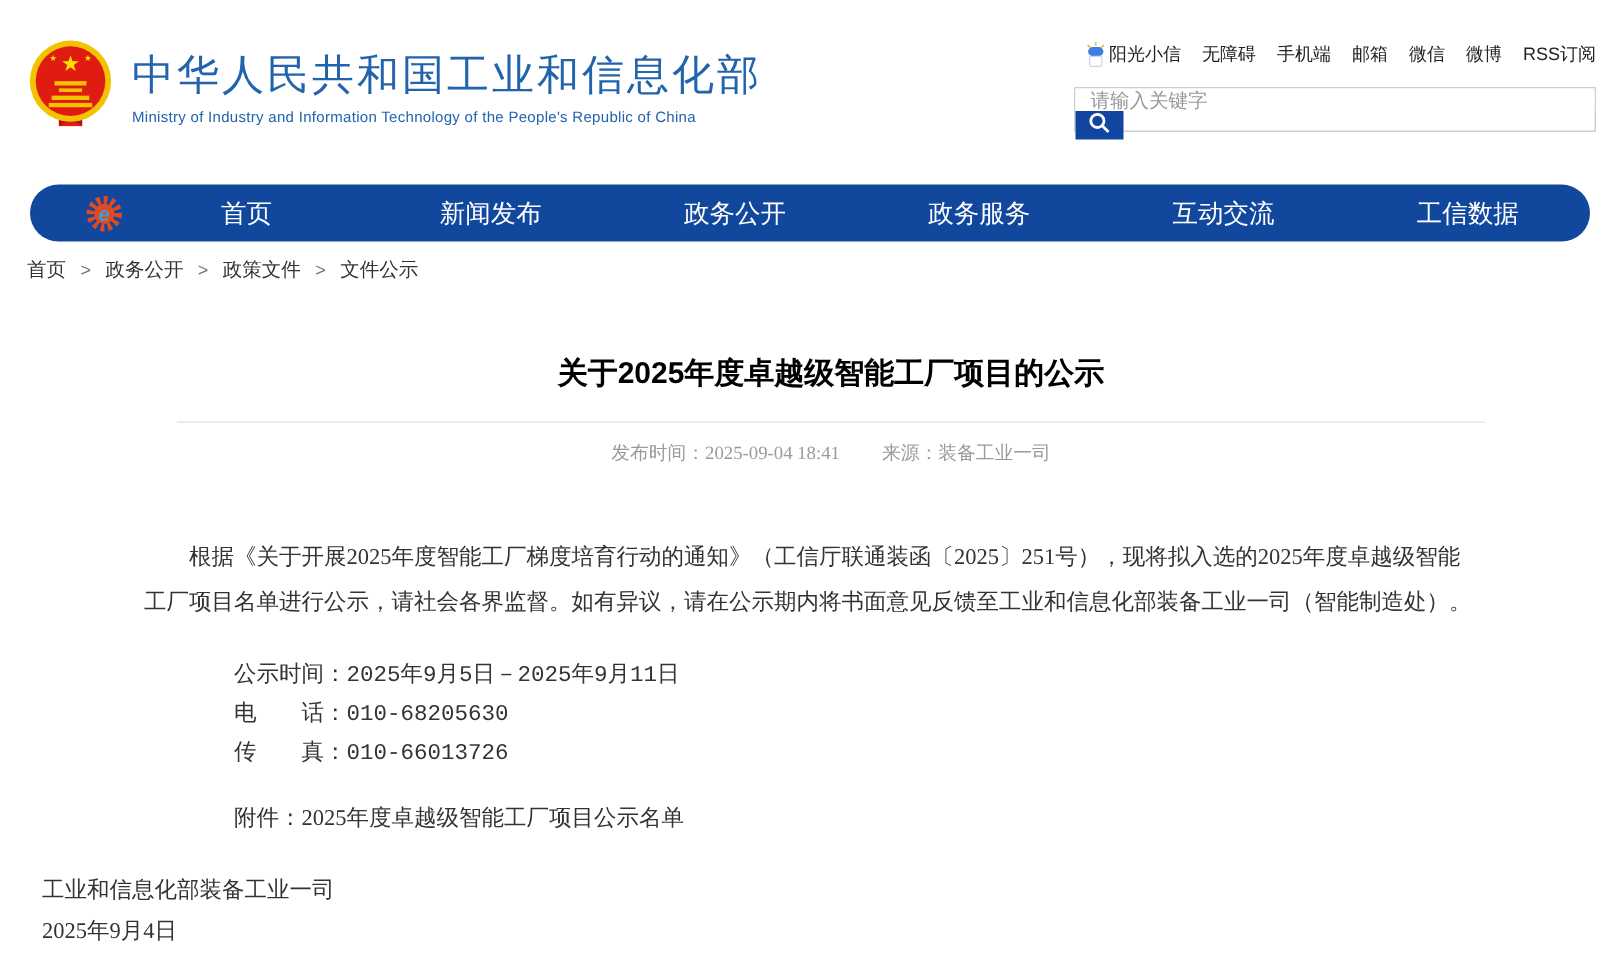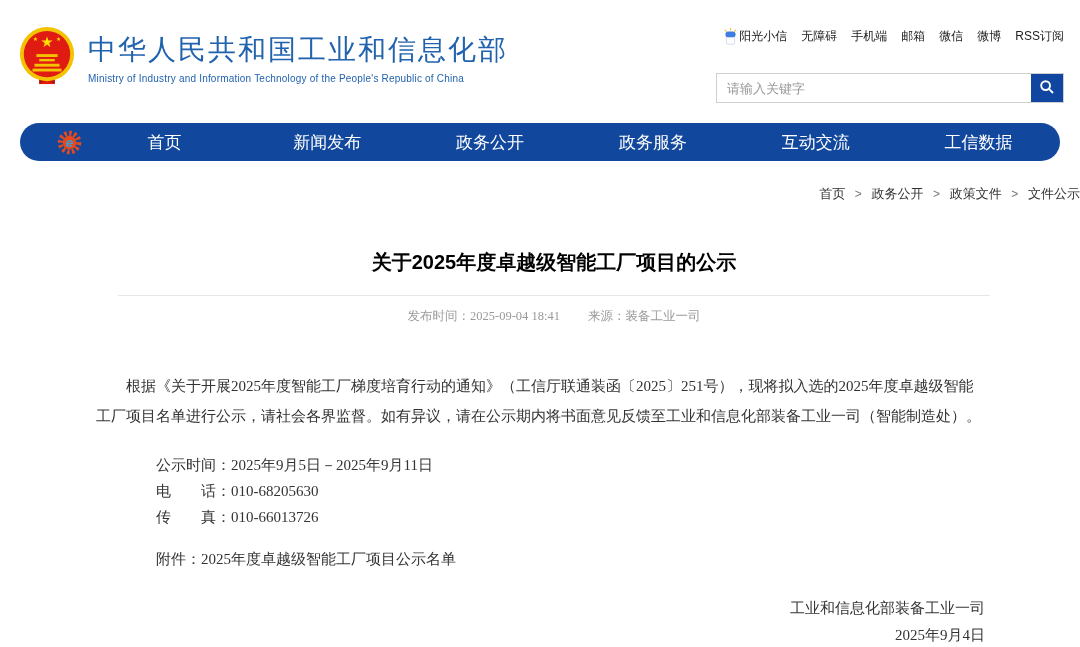--- a/index.html
+++ b/index.html
@@ -17,55 +17,55 @@
   .brand { position: absolute; left: 18px; top: 26px; display: flex; align-items: center; }
   .emblem { width: 58px; height: 62px; display: inline-block; }
   .brand-text { margin-left: 12px; }
   .site-title { color: #2263ae; font-size: 28px; font-weight: normal; letter-spacing: 2px; }
   .site-subtitle { color: #2263ae; font-size: 10px; margin-top: 4px; letter-spacing: .2px; }
 
   .header-right { position: absolute; right: 16px; top: 28px; width: 348px; }
   .quick-links { display: flex; justify-content: flex-end; align-items: center; gap: 14px; font-size: 12px; }
   .quick-links a { color: #222; display: inline-flex; align-items: center; gap: 1px; }
   .mascot { width: 15px; height: 17px; display: inline-block; }
-  .search-bar { margin-top: 28px; display: flex; height: 30px; border: 1px solid #cfcfcf; background:#fff; }
+  .search-bar { margin-top: 13px; display: flex; height: 30px; border: 1px solid #cfcfcf; background:#fff;flex-direction:column; }
   .search-input { flex: 1; border: none; outline: none; padding: 0 10px; font-size: 13px; color: #555; font-family: "Liberation Sans", sans-serif; }
   .search-input::placeholder { color: #999; }
   .search-button { width: 32px; background: #1146a0; border: none; cursor: pointer; display:flex; align-items:center; justify-content:center; }
 
   
   .main-nav {
     margin: 0 20px; height: 38px; background: #11489d; border-radius: 19px;
     display: flex; align-items: center;
   }
   .nav-logo { width: 27px; height: 27px; margin-left: 36px; display:inline-block; }
   .nav-item { flex: 1; text-align: center; color: #ffffff; font-size: 17px; }
 
   
-  .breadcrumb { margin: 24px 0 0 18px; font-size: 13px; color: #333; text-align: right; }
+  .breadcrumb { margin: 10px 0 0 18px; font-size: 13px; color: #333; }
   .breadcrumb a { color: #333; }
   .breadcrumb .sep { color: #777; margin: 0 6px; font-size: 12px; }
 
   
   .article { margin-top: 0; font-family: "Liberation Serif", serif; padding-left: 28px; }
   .article-title {
     margin-top: 46px; text-align: center; font-size: 20px; font-weight: bold; color: #000;
     font-family: "Liberation Sans", sans-serif;
   }
   .divider { height: 1px; background: #e6e6e6; margin: 19px 90px 0; }
   .meta { text-align: center; margin-top: 12px; font-size: 12.5px; color: #9a9a9a; }
   .meta .gap { display: inline-block; width: 28px; }
   .body-para {
     margin: 46px 95px 0 68px; font-size: 15px; line-height: 30px; color: #333;
     text-indent: 2em;
   }
-  .info-lines { margin: 21px 95px 0 128px; font-size: 15px; line-height: 26px; color: #333; }
+  .info-lines { margin: 21px 95px 0 128px; font-size: 15px; line-height: 26px; color: #333; font-family: Liberation Mono, monospace; }
   .attachment-line { margin: 20px 95px 0 128px; font-size: 15px; color: #333; }
   .attachment-line a { color: #333; }
-  .signature { margin: 26px 95px 0 0; text-align: right; font-size: 15px; line-height: 27px; color: #333; }
+  .signature { margin: 26px 95px 0 0; font-size: 15px; line-height: 27px; color: #333; }
 </style>
 </head>
 <body>
 
 <div class="page">
 
   <header class="site-header">
     <div class="brand">
       <span class="emblem">
         <svg viewBox="0 0 60 64" width="58" height="62">

